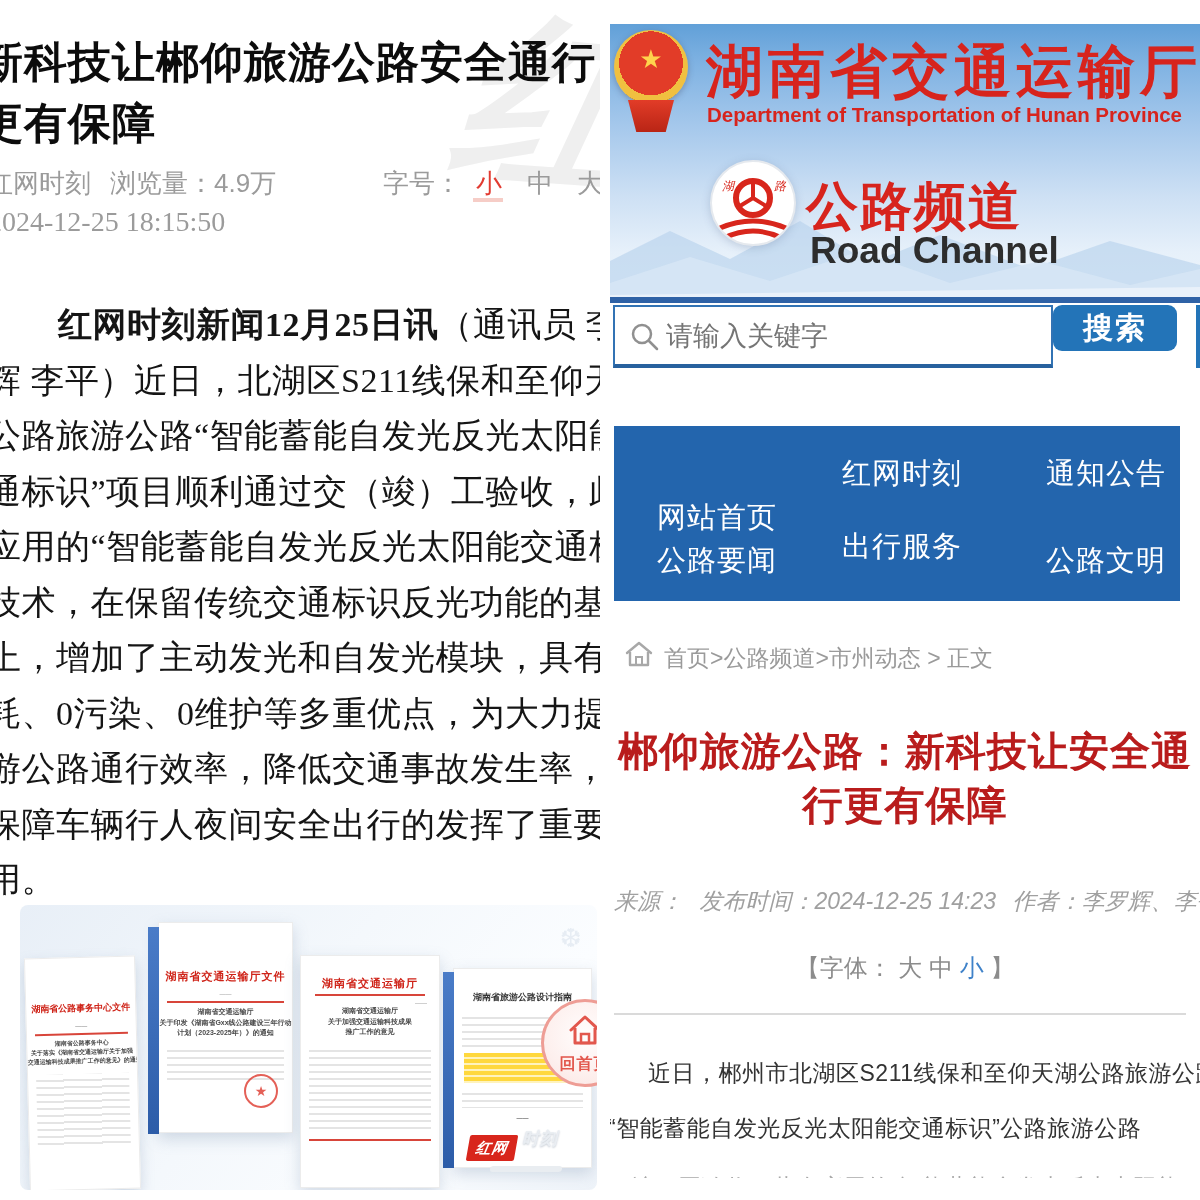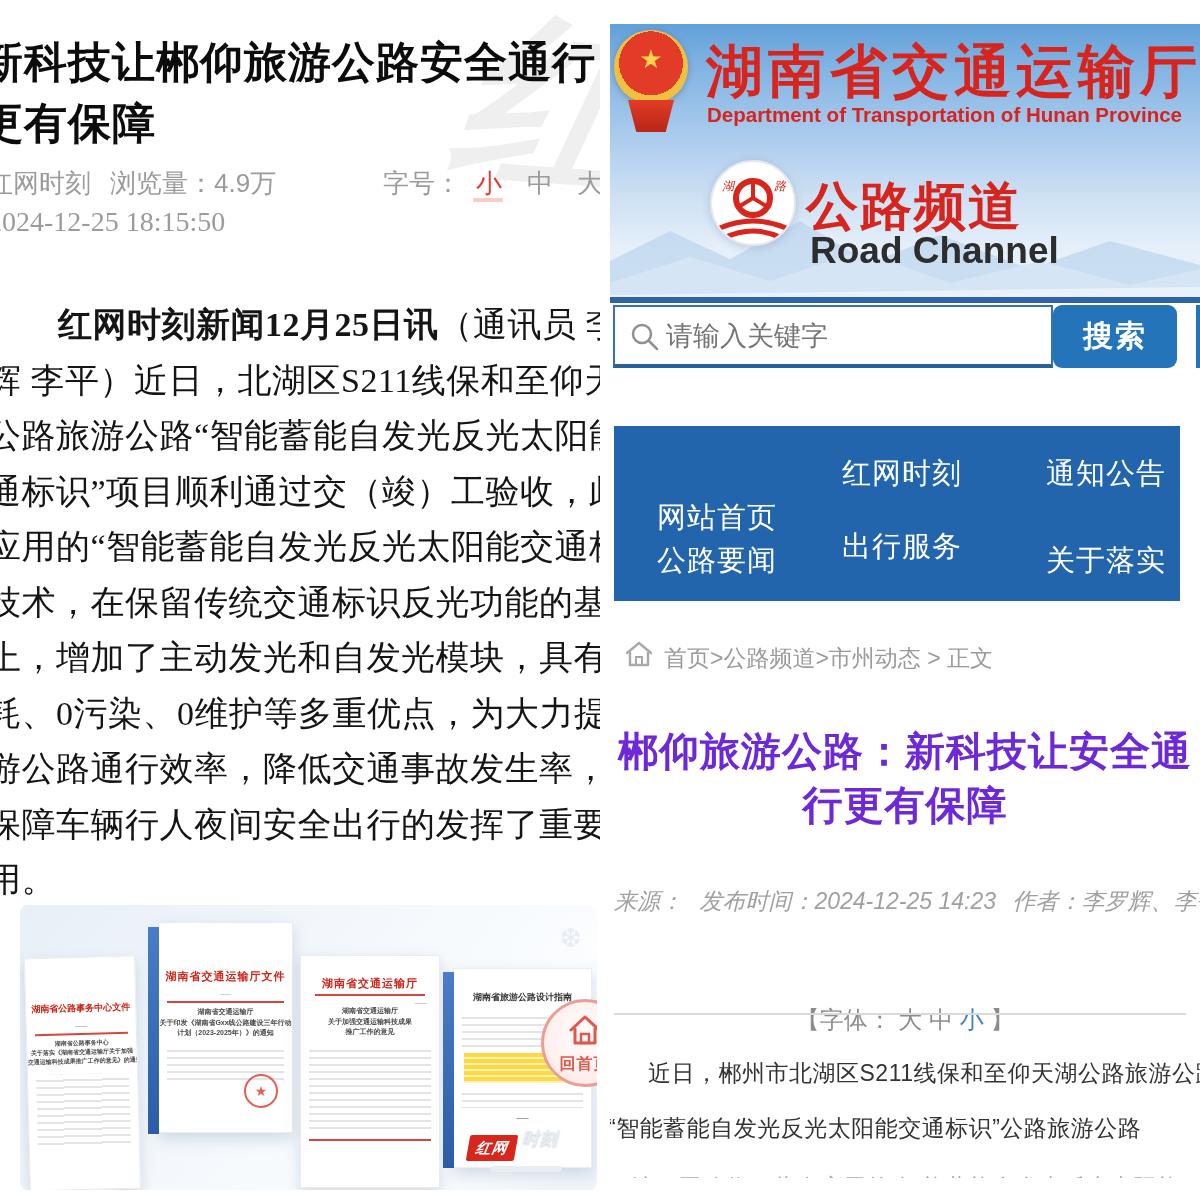--- a/index.html
+++ b/index.html
@@ -57,32 +57,32 @@
   .org-cn { position:absolute; left:96px; top:10px; font-size:57px; font-weight:bold; color:#d7241d; letter-spacing:5px; white-space:nowrap; }
   .org-en { position:absolute; left:97px; top:79px; font-size:20.5px; font-weight:bold; color:#d7241d; white-space:nowrap; }
   .wheel { position:absolute; left:100px; top:136px; width:86px; height:86px; border-radius:50%; background:#fff;
     border:2px solid #e5e9ee; box-shadow:0 2px 8px rgba(80,100,140,.25); overflow:hidden; }
   .channel-cn { position:absolute; left:196px; top:148px; font-size:52px; font-weight:bold; color:#d7241d; letter-spacing:2px; white-space:nowrap; }
   .channel-en { position:absolute; left:200px; top:206px; font-size:37px; font-weight:bold; color:#2d2d2d; white-space:nowrap; }
 
   .search-input { position:absolute; left:3px; top:305px; width:440px; height:63px; background:#fff;
     border:2px solid #3273b4; border-bottom:4px solid #27619e; }
   .search-placeholder { position:absolute; left:56px; top:305px; height:63px; line-height:63px; font-size:27px; color:#3a3a3a; background:transparent; border:none; outline:none; width:370px; font-family:"Liberation Sans","DejaVu Sans",sans-serif; }
-  .search-btn { position:absolute; left:443px; top:305px; width:124px; height:63px; background:#2374b8; border:none; border-radius:9px;
+  .search-btn { position:absolute; left:443px; top:305px; width:124px; height:46px; background:#2374b8; border:none; border-radius:9px;
     color:#fff; font-size:30px; font-weight:bold; letter-spacing:2px; cursor:pointer; font-family:inherit; }
   .edge-sliver { position:absolute; left:586px; top:305px; width:4px; height:63px; background:#2374b8; }
 
   .rt-nav { position:absolute; left:4px; top:426px; width:566px; height:175px; background:#2365ad; }
   .rt-nav-item { position:absolute; color:#fff; font-size:29px; letter-spacing:1px; white-space:nowrap; cursor:pointer; }
 
   .crumb-text { position:absolute; left:54px; top:643px; font-size:23px; color:#9a9a9a; white-space:nowrap; }
-  .rt-title { position:absolute; left:0; width:590px; text-align:center; font-size:40px; font-weight:bold; color:#6d28d9; letter-spacing:1px; white-space:nowrap; }
+  .rt-title { position:absolute; left:0; width:590px; text-align:center; font-size:40px; font-weight:bold; color:#b91c1c; letter-spacing:1px; white-space:nowrap; }
   .rt-meta { position:absolute; left:4px; top:886px; font-size:23px; color:#a0a0a0; white-space:nowrap; }
   .rt-meta span { margin-right:10px;font-style:italic; }
-  .rt-fontsel { position:absolute; left:0; top:1004px; width:590px; text-align:center; font-size:24px; color:#8c8c8c; }
+  .rt-fontsel { position:absolute; left:0; top:952px; width:590px; text-align:center; font-size:24px; color:#8c8c8c; }
   .rt-fontsel .blue { color:#3f82c9; }
   .rt-divider { position:absolute; left:4px; top:1013px; width:572px; height:2px; background:#dadada; }
   .rt-body-line { position:absolute; font-size:23px; color:#333; letter-spacing:0.5px; white-space:nowrap; }
   .rt-body-clip { position:absolute; left:-2px; top:1172px; width:592px; height:6px; overflow:hidden; }
   .rt-body-clip div { font-size:23px; color:#8a8a8a; letter-spacing:0.5px; white-space:nowrap; opacity:.75; }
 </style>
 </head>
 <body>
 
 <div class="stage">
@@ -217,21 +217,21 @@
     <input class="search-placeholder" placeholder="请输入关键字" style="">
     <button class="search-btn">搜索</button>
     <div class="edge-sliver"></div>
 
     <div class="rt-nav">
       <div class="rt-nav-item" style="left:43px; top:28px;margin-top:44px;">网站首页</div>
       <div class="rt-nav-item" style="left:228px; top:28px;">红网时刻</div>
       <div class="rt-nav-item" style="left:432px; top:28px;">通知公告</div>
       <div class="rt-nav-item" style="left:43px; top:115px;">公路要闻</div>
       <div class="rt-nav-item" style="left:228px; top:101px;">出行服务</div>
-      <div class="rt-nav-item" style="left:432px; top:115px;">关于落实</div>
+      <div class="rt-nav-item" style="left:432px; top:115px;">公路文明</div>
     </div>
 
     <svg width="30" height="28" style="position:absolute; left:14px; top:640px;" viewBox="0 0 30 28">
       <path d="M3 13 L15 3 L27 13" fill="none" stroke="#a8a8a8" stroke-width="2.4" stroke-linecap="round" stroke-linejoin="round"></path>
       <path d="M6 12 L6 25 L24 25 L24 12" fill="none" stroke="#a8a8a8" stroke-width="2.4" stroke-linejoin="round"></path>
       <rect x="12" y="17" width="6" height="8" fill="none" stroke="#a8a8a8" stroke-width="2"></rect>
     </svg>
     <div class="crumb-text">首页&gt;公路频道&gt;市州动态 &gt; 正文</div>
 
     <div class="rt-title" style="top:724px;">郴仰旅游公路：新科技让安全通</div>

